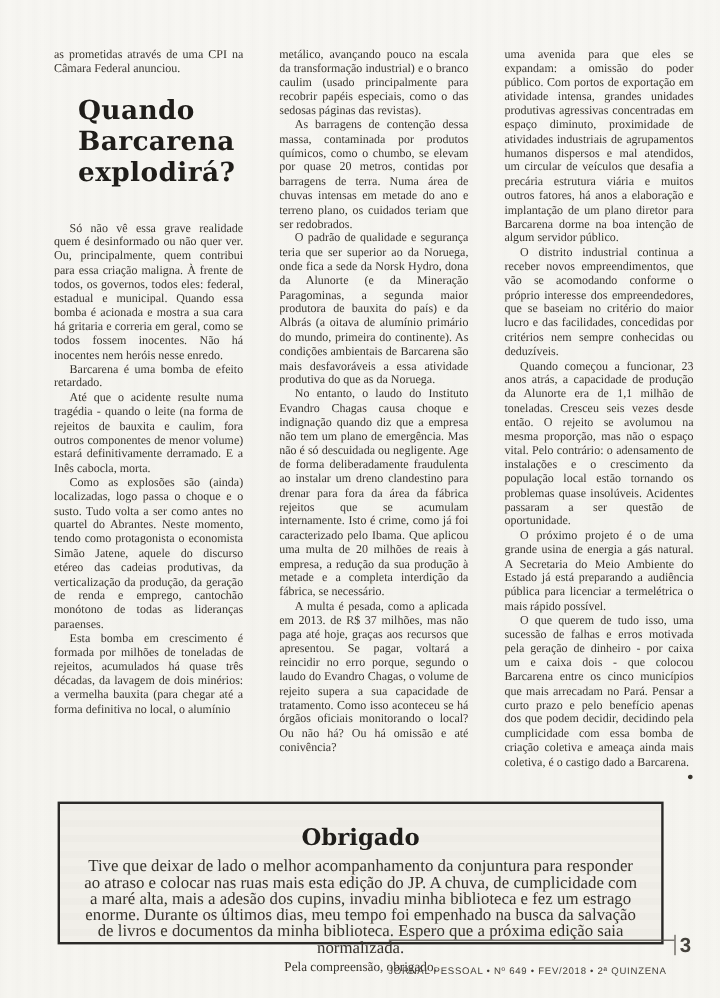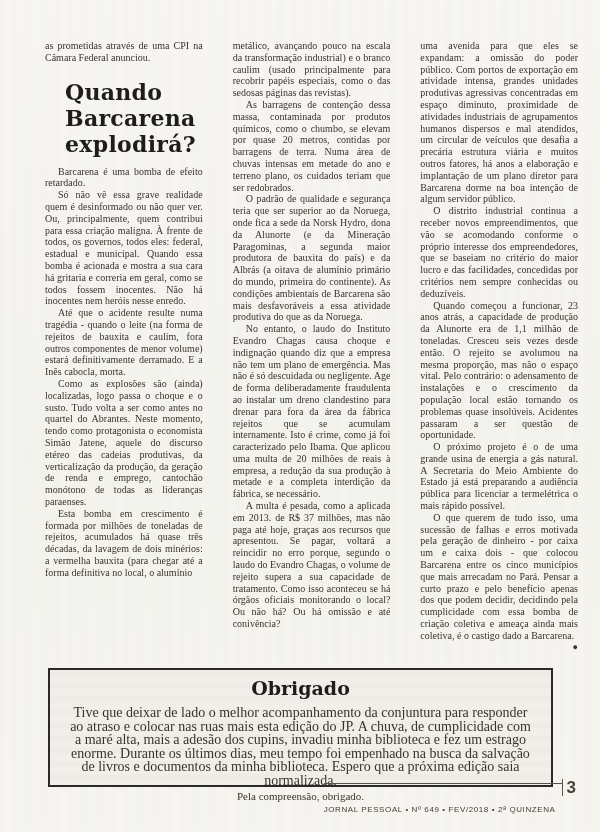--- a/index.html
+++ b/index.html
@@ -24,30 +24,30 @@
     flex:1 1 0;min-width:0;
     font-size:10px;line-height:11.8px;
     text-align:justify;hyphens:auto;overflow:hidden;
   }
   .col p{margin:0;}
   .col p.indent{text-indent:13px;}
   .col h2{
     font-family:"DejaVu Serif",serif;font-weight:700;
     font-size:22px;line-height:26px;letter-spacing:0.3px;
     color:#1f1d1a;text-align:left;
-    margin:15px 0 9px 0;padding-left:20px;
+    margin:15px 0 28px 0;padding-left:20px;
   }
   .end-mark{float:right;font-size:9px;line-height:11.8px;margin-left:4px;}
   .notice{
     position:absolute;left:48px;top:668px;width:505px;height:119px;
     box-sizing:border-box;border:2px solid #2b2a28;
     background:
       repeating-linear-gradient(180deg, rgba(0,0,0,0.012) 0 6px, rgba(0,0,0,0) 6px 13px),
       #f1efe9;
-    padding:5px 16px 6px;text-align:center;
+    padding:15px 16px 6px;text-align:center;
   }
   .notice-title{
     font-family:"DejaVu Serif",serif;font-weight:700;
     font-size:19px;color:#1f1d1a;margin:2px 0 7px;
   }
   .notice-body{font-size:14px;line-height:13.6px;margin:0;}
   .notice-closing{font-size:11px;line-height:13.6px;margin:2px 0 0;text-align:center;}
   .footer{
     position:absolute;right:24px;bottom:18px;
     display:flex;align-items:flex-start;
@@ -66,22 +66,22 @@
 </style>
 </head>
 <body>
 
 <div class="page">
 
   <div class="columns">
     <div class="col">
         <p class="noindent">as prometidas através de uma CPI na Câmara Federal anunciou.</p>
         <h2>Quando Barcarena explodirá?</h2>
+        <p class="indent">Só não vê essa grave realidade quem é desinformado ou não quer ver. Ou, principalmente, quem contribui para essa criação maligna. À frente de todos, os governos, todos eles: federal, estadual e municipal. Quando essa bomba é acionada e mostra a sua cara há gritaria e correria em geral, como se todos fossem inocentes. Não há inocentes nem heróis nesse enredo.</p>
         <p class="indent">Barcarena é uma bomba de efeito retardado.</p>
-        <p class="indent">Só não vê essa grave realidade quem é desinformado ou não quer ver. Ou, principalmente, quem contribui para essa criação maligna. À frente de todos, os governos, todos eles: federal, estadual e municipal. Quando essa bomba é acionada e mostra a sua cara há gritaria e correria em geral, como se todos fossem inocentes. Não há inocentes nem heróis nesse enredo.</p>
         <p class="indent">Até que o acidente resulte numa tragédia - quando o leite (na forma de rejeitos de bauxita e caulim, fora outros componentes de menor volume) estará definitivamente derramado. E a Inês cabocla, morta.</p>
         <p class="indent">Como as explosões são (ainda) localizadas, logo passa o choque e o susto. Tudo volta a ser como antes no quartel do Abrantes. Neste momento, tendo como protagonista o economista Simão Jatene, aquele do discurso etéreo das cadeias produtivas, da verticalização da produção, da geração de renda e emprego, cantochão monótono de todas as lideranças paraenses.</p>
         <p class="indent">Esta bomba em crescimento é formada por milhões de toneladas de rejeitos, acumulados há quase três décadas, da lavagem de dois minérios: a vermelha bauxita (para chegar até a forma definitiva no local, o alumínio</p>
       </div>
     <div class="col">
         <p class="noindent">metálico, avançando pouco na escala da transformação industrial) e o branco caulim (usado principalmente para recobrir papéis especiais, como o das sedosas páginas das revistas).</p>
         <p class="indent">As barragens de contenção dessa massa, contaminada por produtos químicos, como o chumbo, se elevam por quase 20 metros, contidas por barragens de terra. Numa área de chuvas intensas em metade do ano e terreno plano, os cuidados teriam que ser redobrados.</p>
         <p class="indent">O padrão de qualidade e segurança teria que ser superior ao da Noruega, onde fica a sede da Norsk Hydro, dona da Alunorte (e da Mineração Paragominas, a segunda maior produtora de bauxita do país) e da Albrás (a oitava de alumínio primário do mundo, primeira do continente). As condições ambientais de Barcarena são mais desfavoráveis a essa atividade produtiva do que as da Noruega.</p>
         <p class="indent">No entanto, o laudo do Instituto Evandro Chagas causa choque e indignação quando diz que a empresa não tem um plano de emergência. Mas não é só descuidada ou negligente. Age de forma deliberadamente fraudulenta ao instalar um dreno clandestino para drenar para fora da área da fábrica rejeitos que se acumulam internamente. Isto é crime, como já foi caracterizado pelo Ibama. Que aplicou uma multa de 20 milhões de reais à empresa, a redução da sua produção à metade e a completa interdição da fábrica, se necessário.</p>
         <p class="indent">A multa é pesada, como a aplicada em 2013. de R$ 37 milhões, mas não paga até hoje, graças aos recursos que apresentou. Se pagar, voltará a reincidir no erro porque, segundo o laudo do Evandro Chagas, o volume de rejeito supera a sua capacidade de tratamento. Como isso aconteceu se há órgãos oficiais monitorando o local? Ou não há? Ou há omissão e até conivência?</p>

